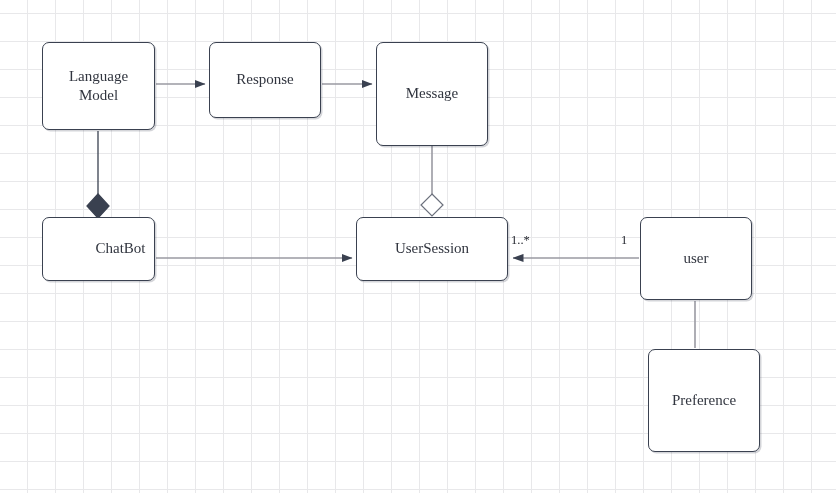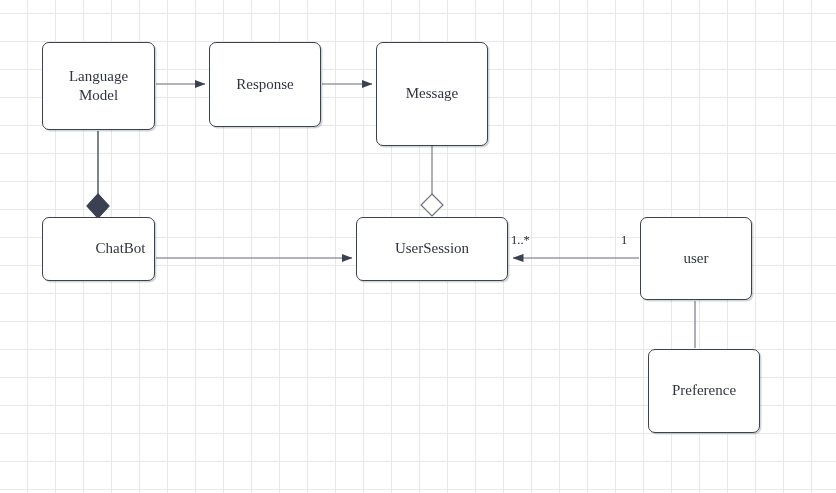--- a/index.html
+++ b/index.html
@@ -102,41 +102,41 @@
     <g>
       <line x1="695" y1="301" x2="695" y2="348" stroke="#9a9aa2" stroke-width="1.6"></line>
     </g>
   </svg>
 
   <div class="node" style="left:42px; top:42px; width:113px; height:88px;">
     <span>Language
 Model</span>
   </div>
 
-  <div class="node" style="left:209px; top:42px; width:112px; height:85px;">
+  <div class="node" style="left:209px; top:42px; width:112px; height:76px;">
     <span>Response</span>
   </div>
 
   <div class="node" style="left:376px; top:42px; width:112px; height:104px;">
     <span>Message</span>
   </div>
 
   <div class="node" style="left:42px; top:217px; width:113px; height:64px;padding-left:44px;">
     <span>ChatBot</span>
   </div>
 
   <div class="node" style="left:356px; top:217px; width:152px; height:64px;">
     <span>UserSession</span>
   </div>
 
   <div class="node" style="left:640px; top:217px; width:112px; height:83px;">
     <span>user</span>
   </div>
 
-  <div class="node" style="left:648px; top:349px; width:112px; height:84px;">
+  <div class="node" style="left:648px; top:349px; width:112px; height:103px;">
     <span>Preference</span>
   </div>
 
   <div class="edge-label" style="left:511px; top:233px;">1..*</div>
 
   <div class="edge-label" style="left:621px; top:233px;">1</div>
 
 </div>
 
 </body></html>

